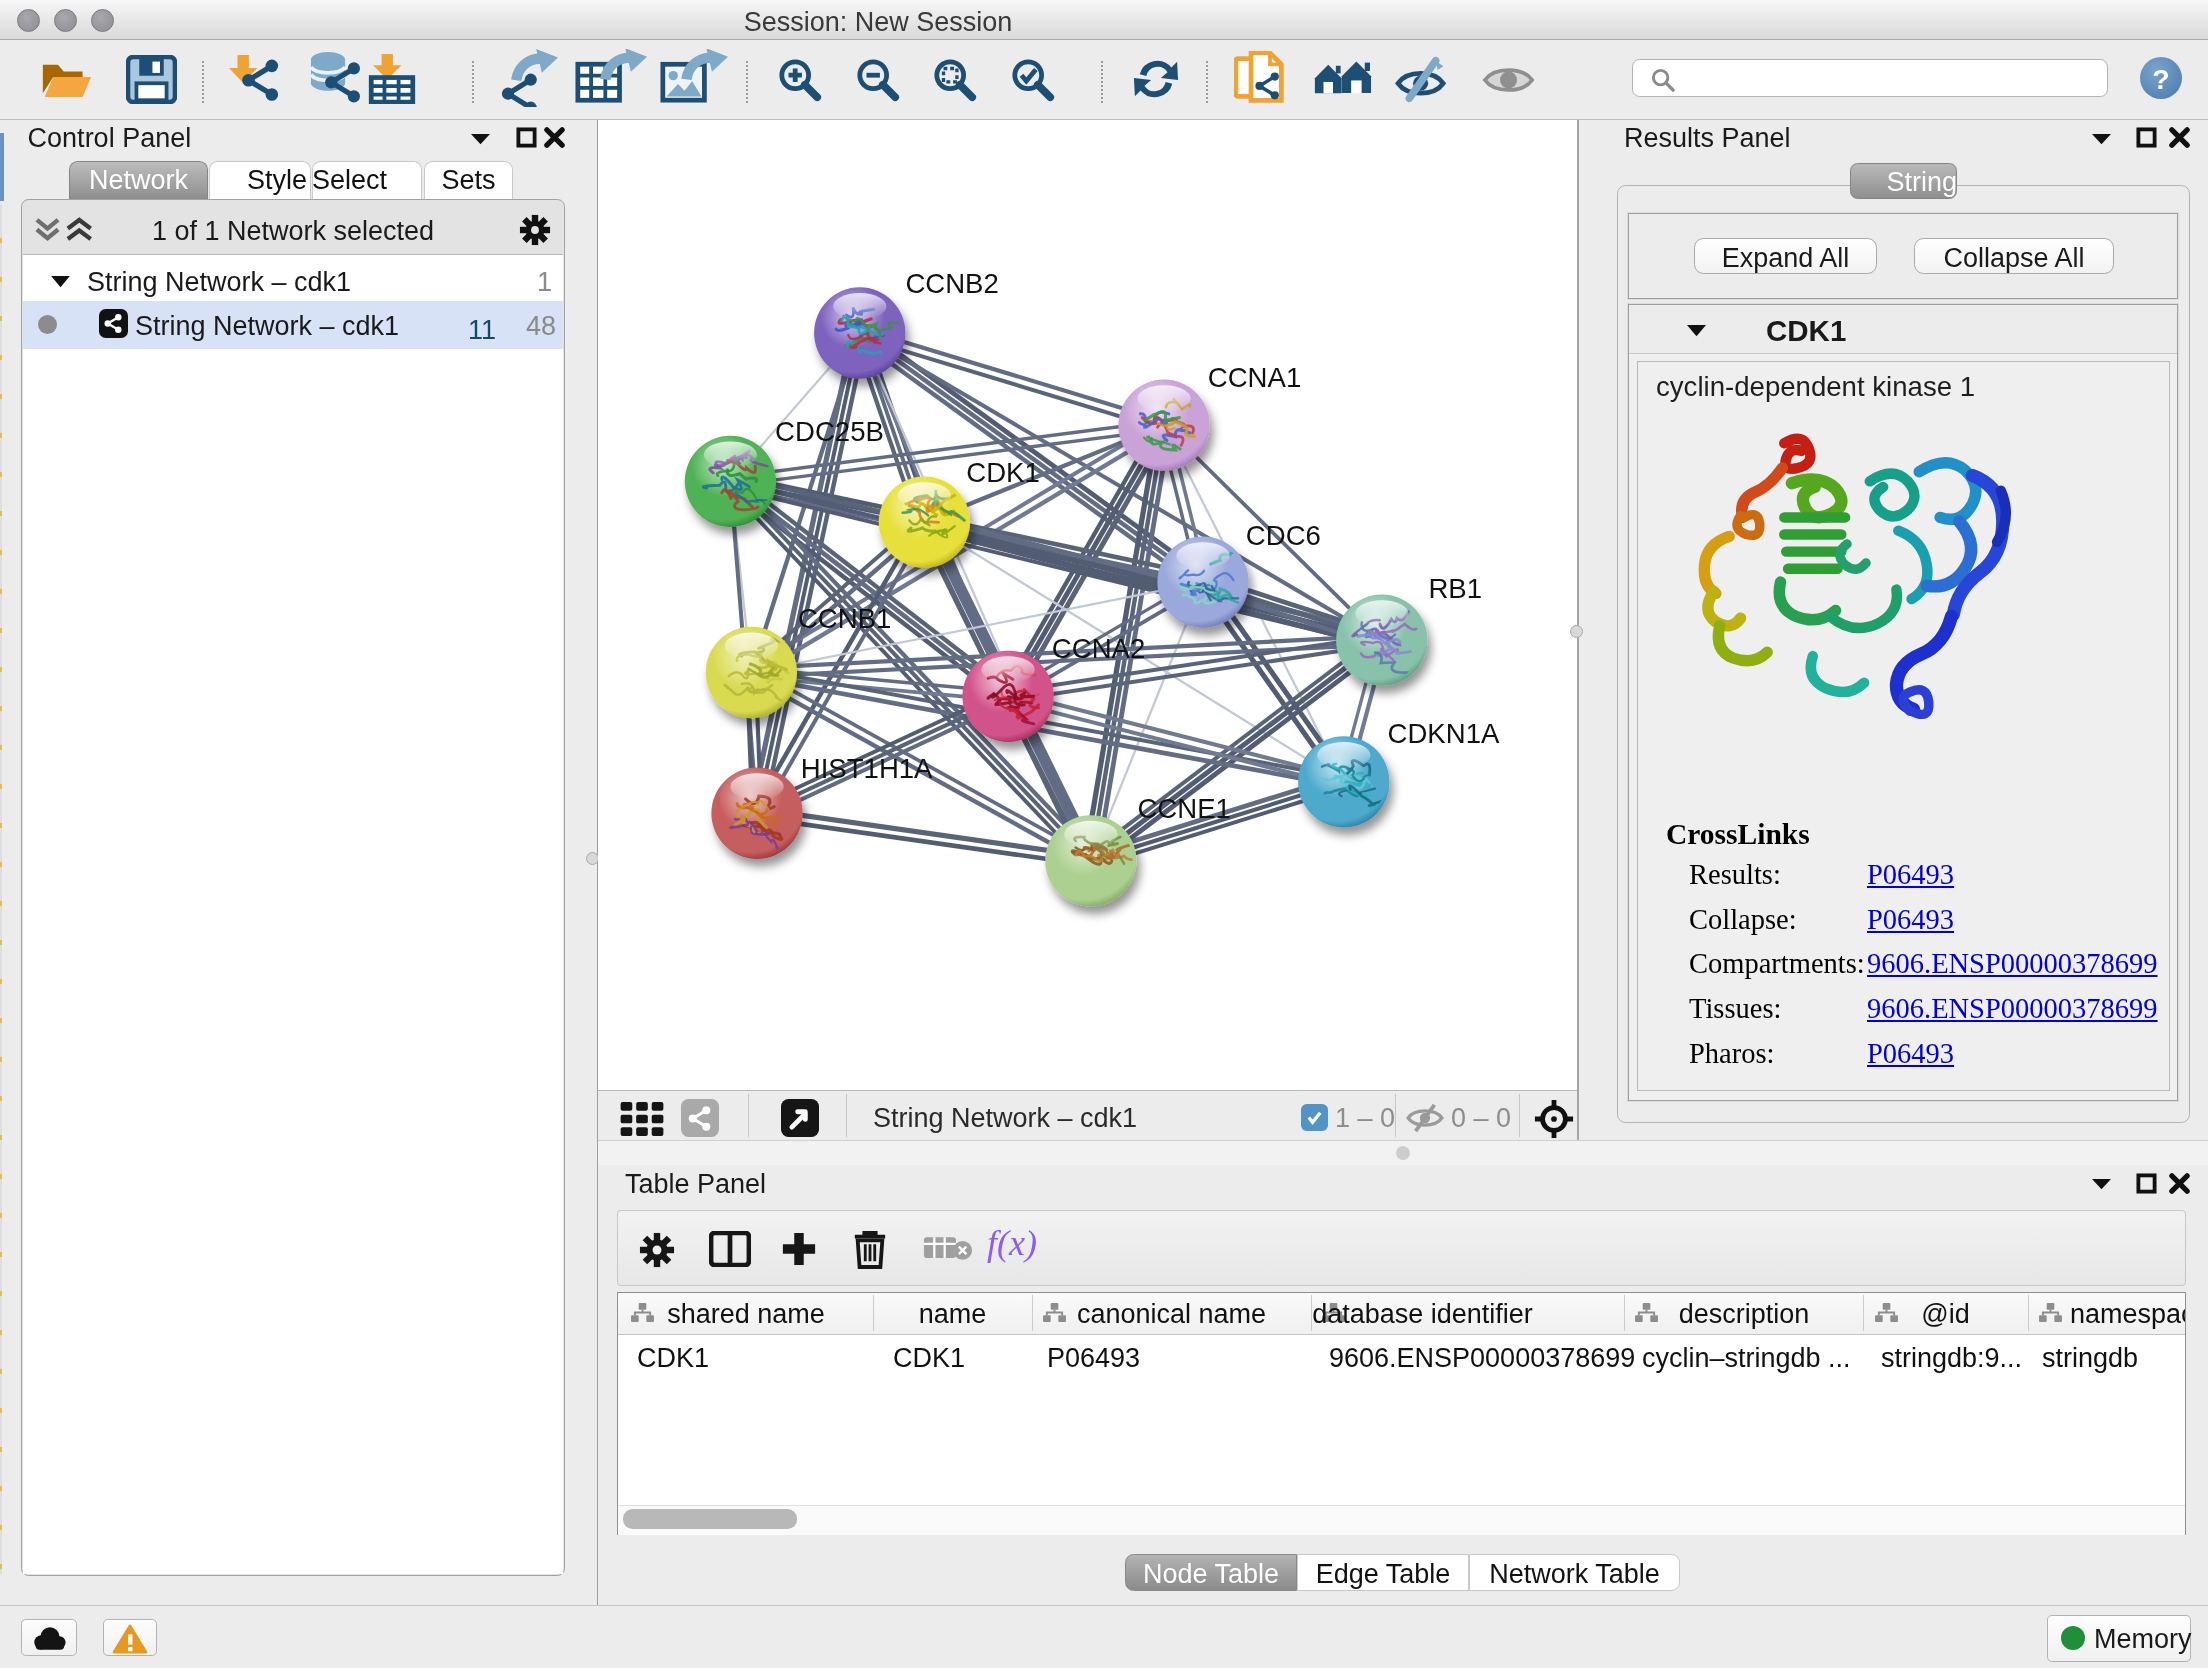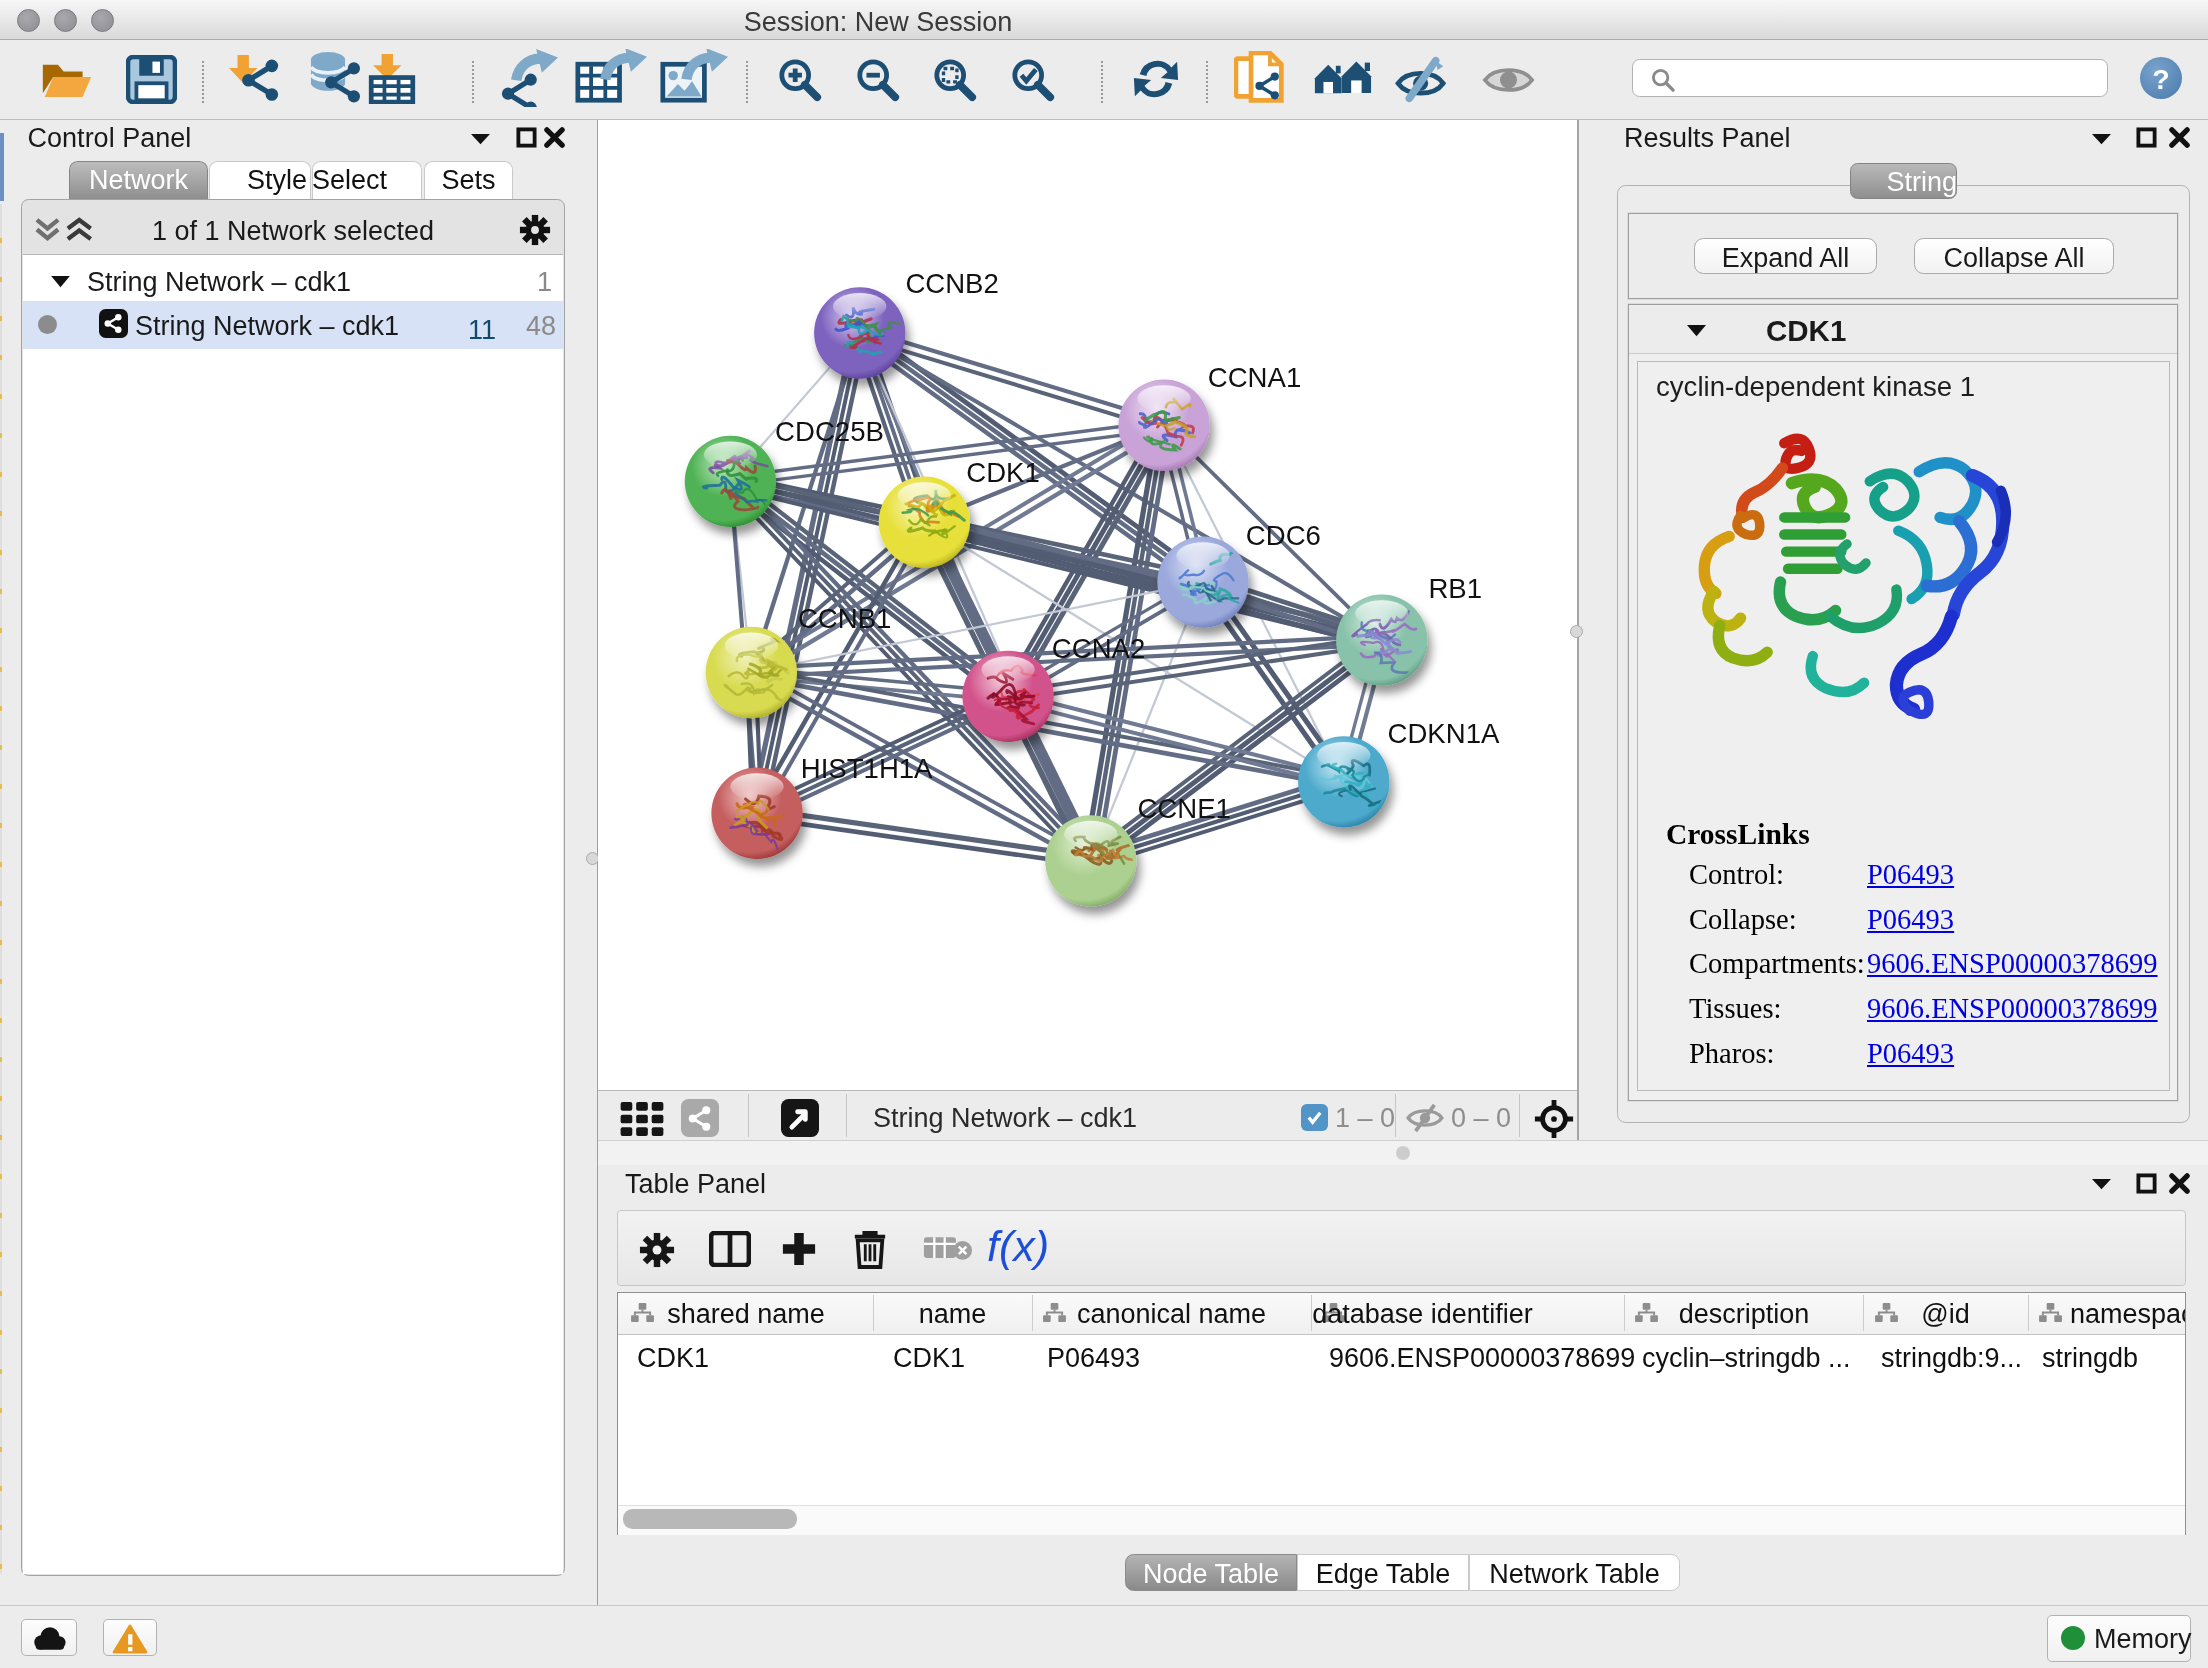--- a/index.html
+++ b/index.html
@@ -779,21 +779,21 @@
 <path d="M262 44 q28 -18 48 -2 q18 16 8 36 q-12 22 -34 14" stroke="#2090c8" stroke-width="12"></path>
 <path d="M304 96 q22 26 6 50 q-14 22 -40 18" stroke="#2b6fd4" stroke-width="13"></path>
 <path d="M318 48 q32 12 32 48 q0 36 -24 54 q-24 18 -28 44" stroke="#2746d8" stroke-width="14"></path>
 <path d="M296 196 q-8 30 -32 40 q-24 10 -26 32 q0 20 18 26" stroke="#1e2fd0" stroke-width="14"></path>
 <path d="M254 296 q20 10 18 -10 q-2 -18 -20 -10 q-14 6 0 20" stroke="#2b3fd8" stroke-width="10"></path>
 <path d="M348 64 q12 28 -4 54" stroke="#1a2eb8" stroke-width="11"></path>
 <path d="M186 120 q-14 10 -2 22 q12 10 22 -2" stroke="#23a06c" stroke-width="10"></path>
 </g>
   </svg>
 <div class="txt" style="left:1666px;top:818px;font-size:29.5px;font-weight:bold;font-family:'Liberation Serif',serif;color:#000;">CrossLinks</div>
-<div class="txt" style="left:1689px;top:859px;font-size:28.5px;font-family:'Liberation Serif',serif;color:#000;">Control:</div>
+<div class="txt" style="left:1689px;top:859px;font-size:28.5px;font-family:'Liberation Serif',serif;color:#000;">Results:</div>
 <div class="txt" style="left:1867px;top:859px;font-size:28.5px;font-family:'Liberation Serif',serif;color:#0000e0;text-decoration:underline;">P06493</div>
 <div class="txt" style="left:1689px;top:904px;font-size:28.5px;font-family:'Liberation Serif',serif;color:#000;">Collapse:</div>
 <div class="txt" style="left:1867px;top:904px;font-size:28.5px;font-family:'Liberation Serif',serif;color:#0000e0;text-decoration:underline;">P06493</div>
 <div class="txt" style="left:1689px;top:948px;font-size:28.5px;font-family:'Liberation Serif',serif;color:#000;">Compartments:</div>
 <div class="txt" style="left:1867px;top:948px;font-size:28.5px;font-family:'Liberation Serif',serif;color:#0000e0;text-decoration:underline;">9606.ENSP00000378699</div>
 <div class="txt" style="left:1689px;top:993px;font-size:28.5px;font-family:'Liberation Serif',serif;color:#000;">Tissues:</div>
 <div class="txt" style="left:1867px;top:993px;font-size:28.5px;font-family:'Liberation Serif',serif;color:#0000e0;text-decoration:underline;">9606.ENSP00000378699</div>
 <div class="txt" style="left:1689px;top:1038px;font-size:28.5px;font-family:'Liberation Serif',serif;color:#000;">Pharos:</div>
 <div class="txt" style="left:1867px;top:1038px;font-size:28.5px;font-family:'Liberation Serif',serif;color:#0000e0;text-decoration:underline;">P06493</div>
 <div class="txt" style="left:625px;top:1169px;font-size:27px;">Table Panel</div>
@@ -830,21 +830,21 @@
     <path d="M3 8 h32 M13 8 v-4 h12 v4" stroke="#161616" stroke-width="4" fill="none"></path>
     <path d="M6 12 h26 l-2 28 h-22 Z" fill="none" stroke="#161616" stroke-width="4"></path>
     <path d="M14 16 v18 M19 16 v18 M24 16 v18" stroke="#161616" stroke-width="3"></path>
   </svg>
 <svg class="abs" style="left:923px;top:1236px;" width="49" height="25" viewBox="0 0 52 26">
     <rect x="1" y="1" width="34" height="22" rx="3" fill="#9f9f9f"></rect>
     <path d="M1 8 h34 M12 1 v22 M23 1 v22" stroke="#fff" stroke-width="2.4"></path>
     <circle cx="42" cy="15" r="10" fill="#9f9f9f"></circle>
     <path d="M38 11 l8 8 M46 11 l-8 8" stroke="#fff" stroke-width="2.6"></path>
   </svg>
-<div class="txt" style="left:987px;top:1222px;font-size:43px;font-style:italic;font-family:Liberation Sans, sans-serif;color:#1d4ed8;">f(x)</div>
+<div class="txt" style="left:987px;top:1222px;font-size:36px;font-style:italic;font-family:Liberation Serif, serif;color:#8b5cf6;">f(x)</div>
 <div class="abs" style="left:617px;top:1292px;width:1569px;height:243px;background:#fff;border:1px solid #8f8f8f;"></div>
 <div class="abs" style="left:618px;top:1293px;width:1567px;height:42px;background:linear-gradient(#fafafa,#f0f0f0);border-bottom:1px solid #c2c2c2;"></div>
 <svg class="abs" style="left:630px;top:1302px;" width="25" height="21" viewBox="0 0 26 22">
     <rect x="9" y="1" width="8" height="7" rx="1" fill="#8d8d8d"></rect>
     <rect x="1" y="14" width="8" height="7" rx="1" fill="#8d8d8d"></rect>
     <rect x="17" y="14" width="8" height="7" rx="1" fill="#8d8d8d"></rect>
     <path d="M13 8 v3 M5 14 v-3 h16 v3" stroke="#8d8d8d" stroke-width="2" fill="none"></path>
   </svg>
 <div class="txt" style="left:619px;top:1299px;width:254px;text-align:center;font-size:27px;color:#111;">shared name</div>
 <div class="abs" style="left:873px;top:1295px;width:1px;height:36px;background:#cccccc;"></div>

